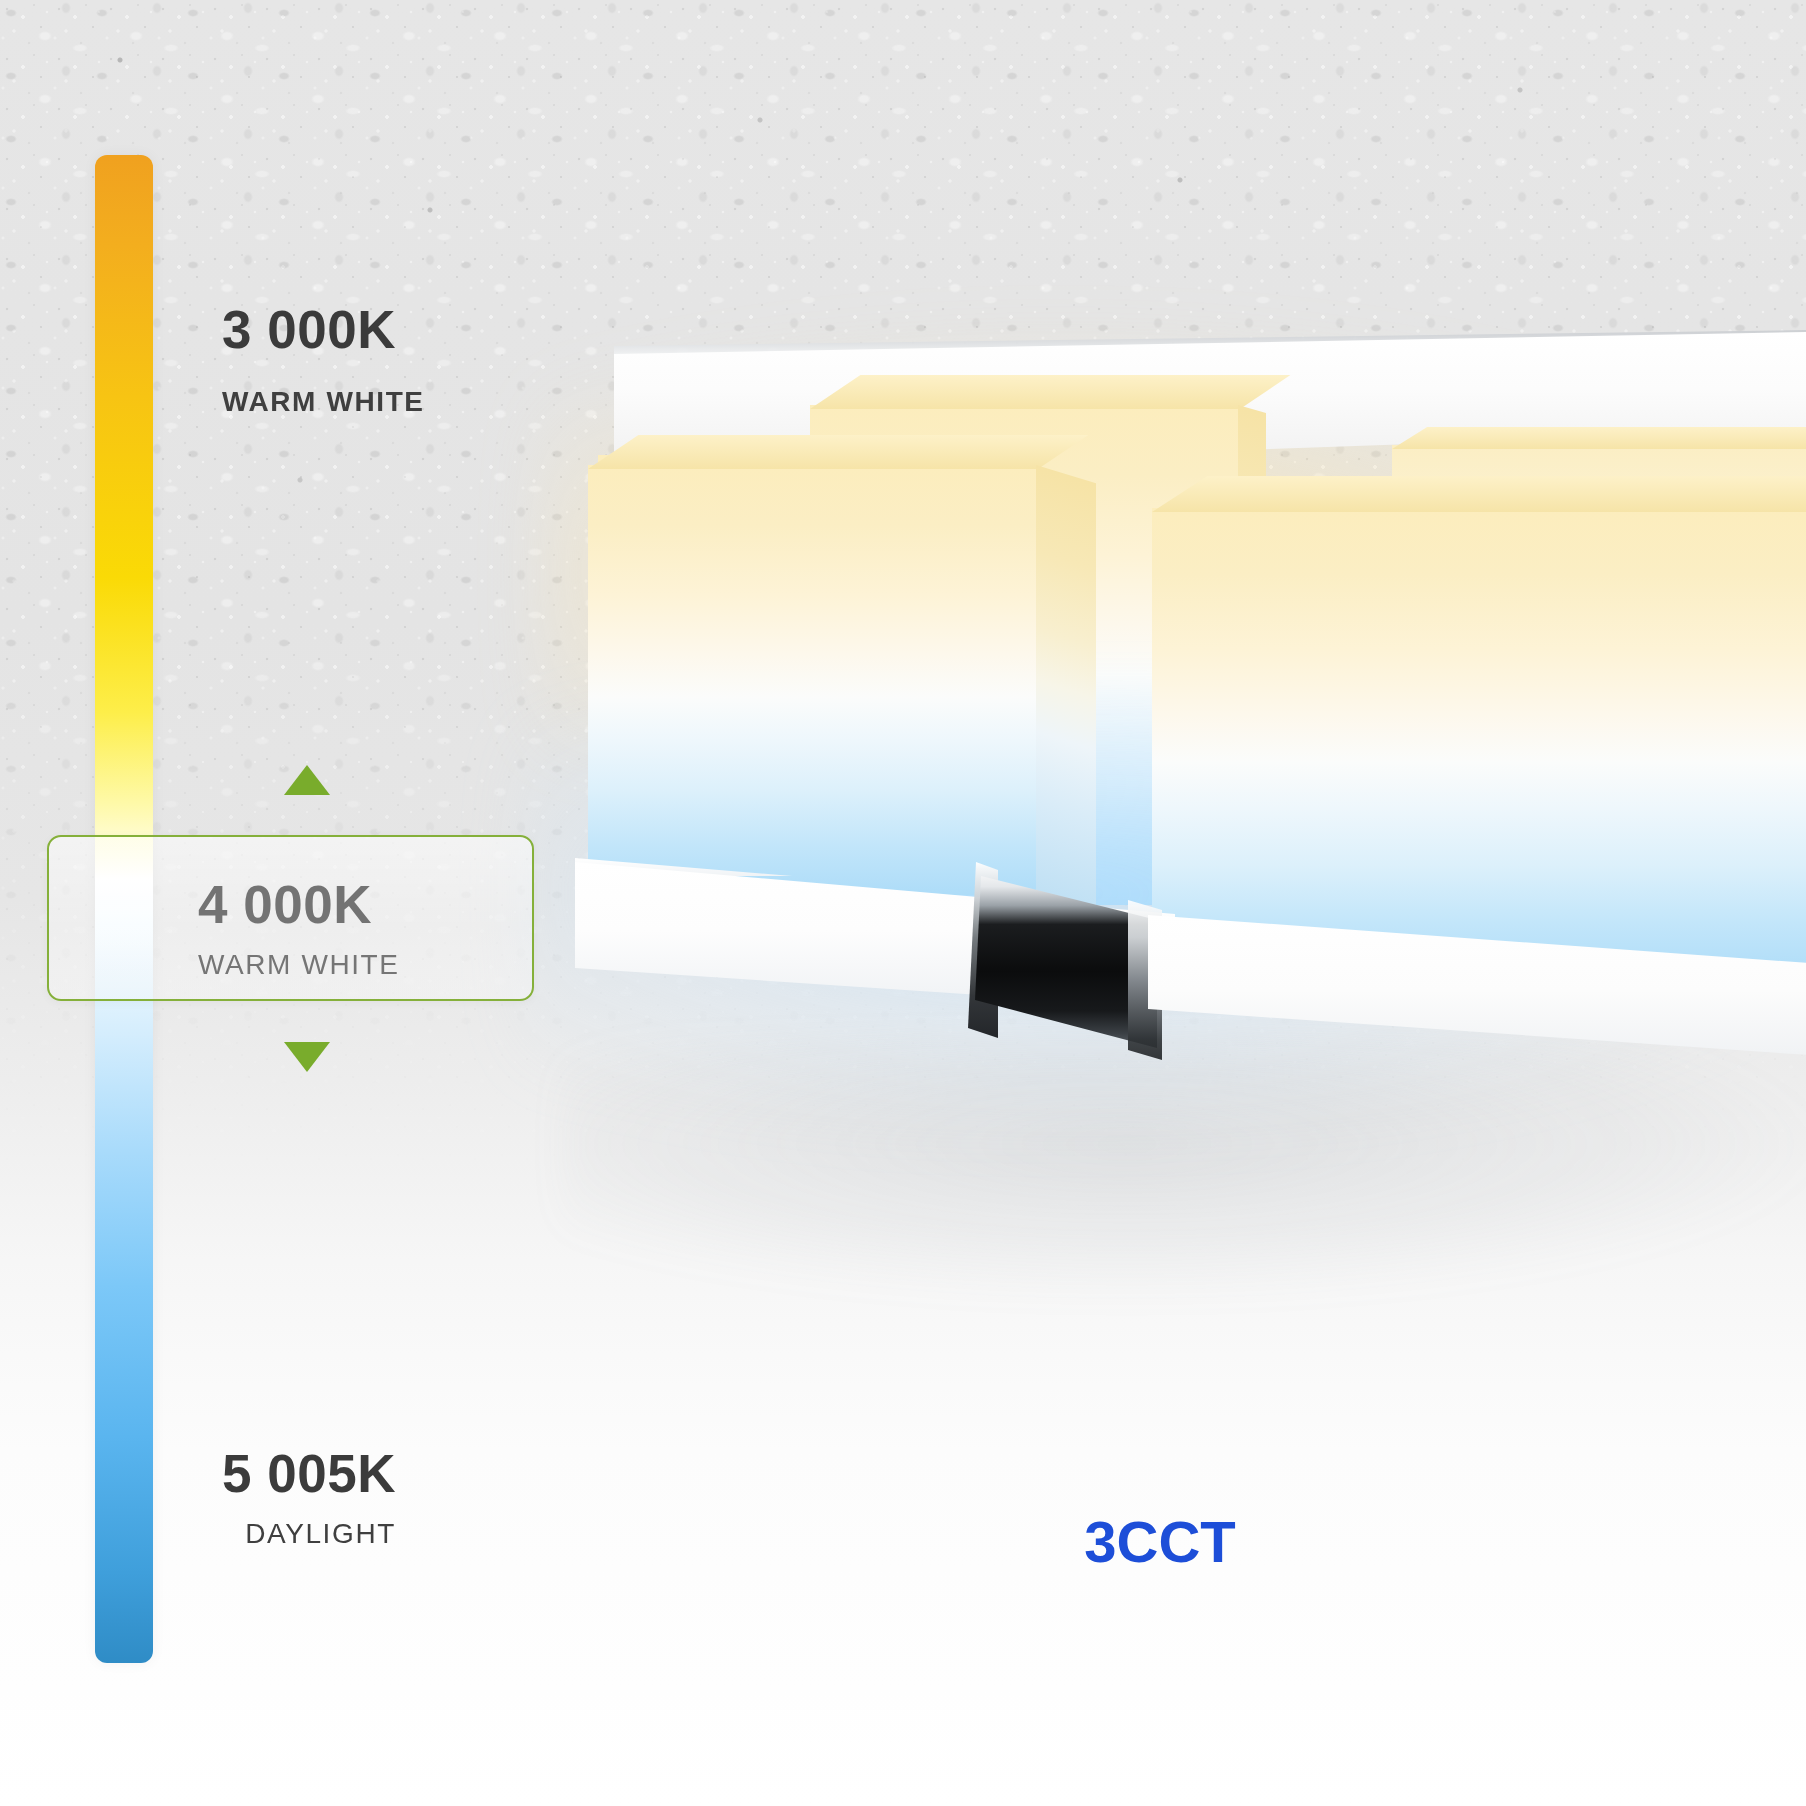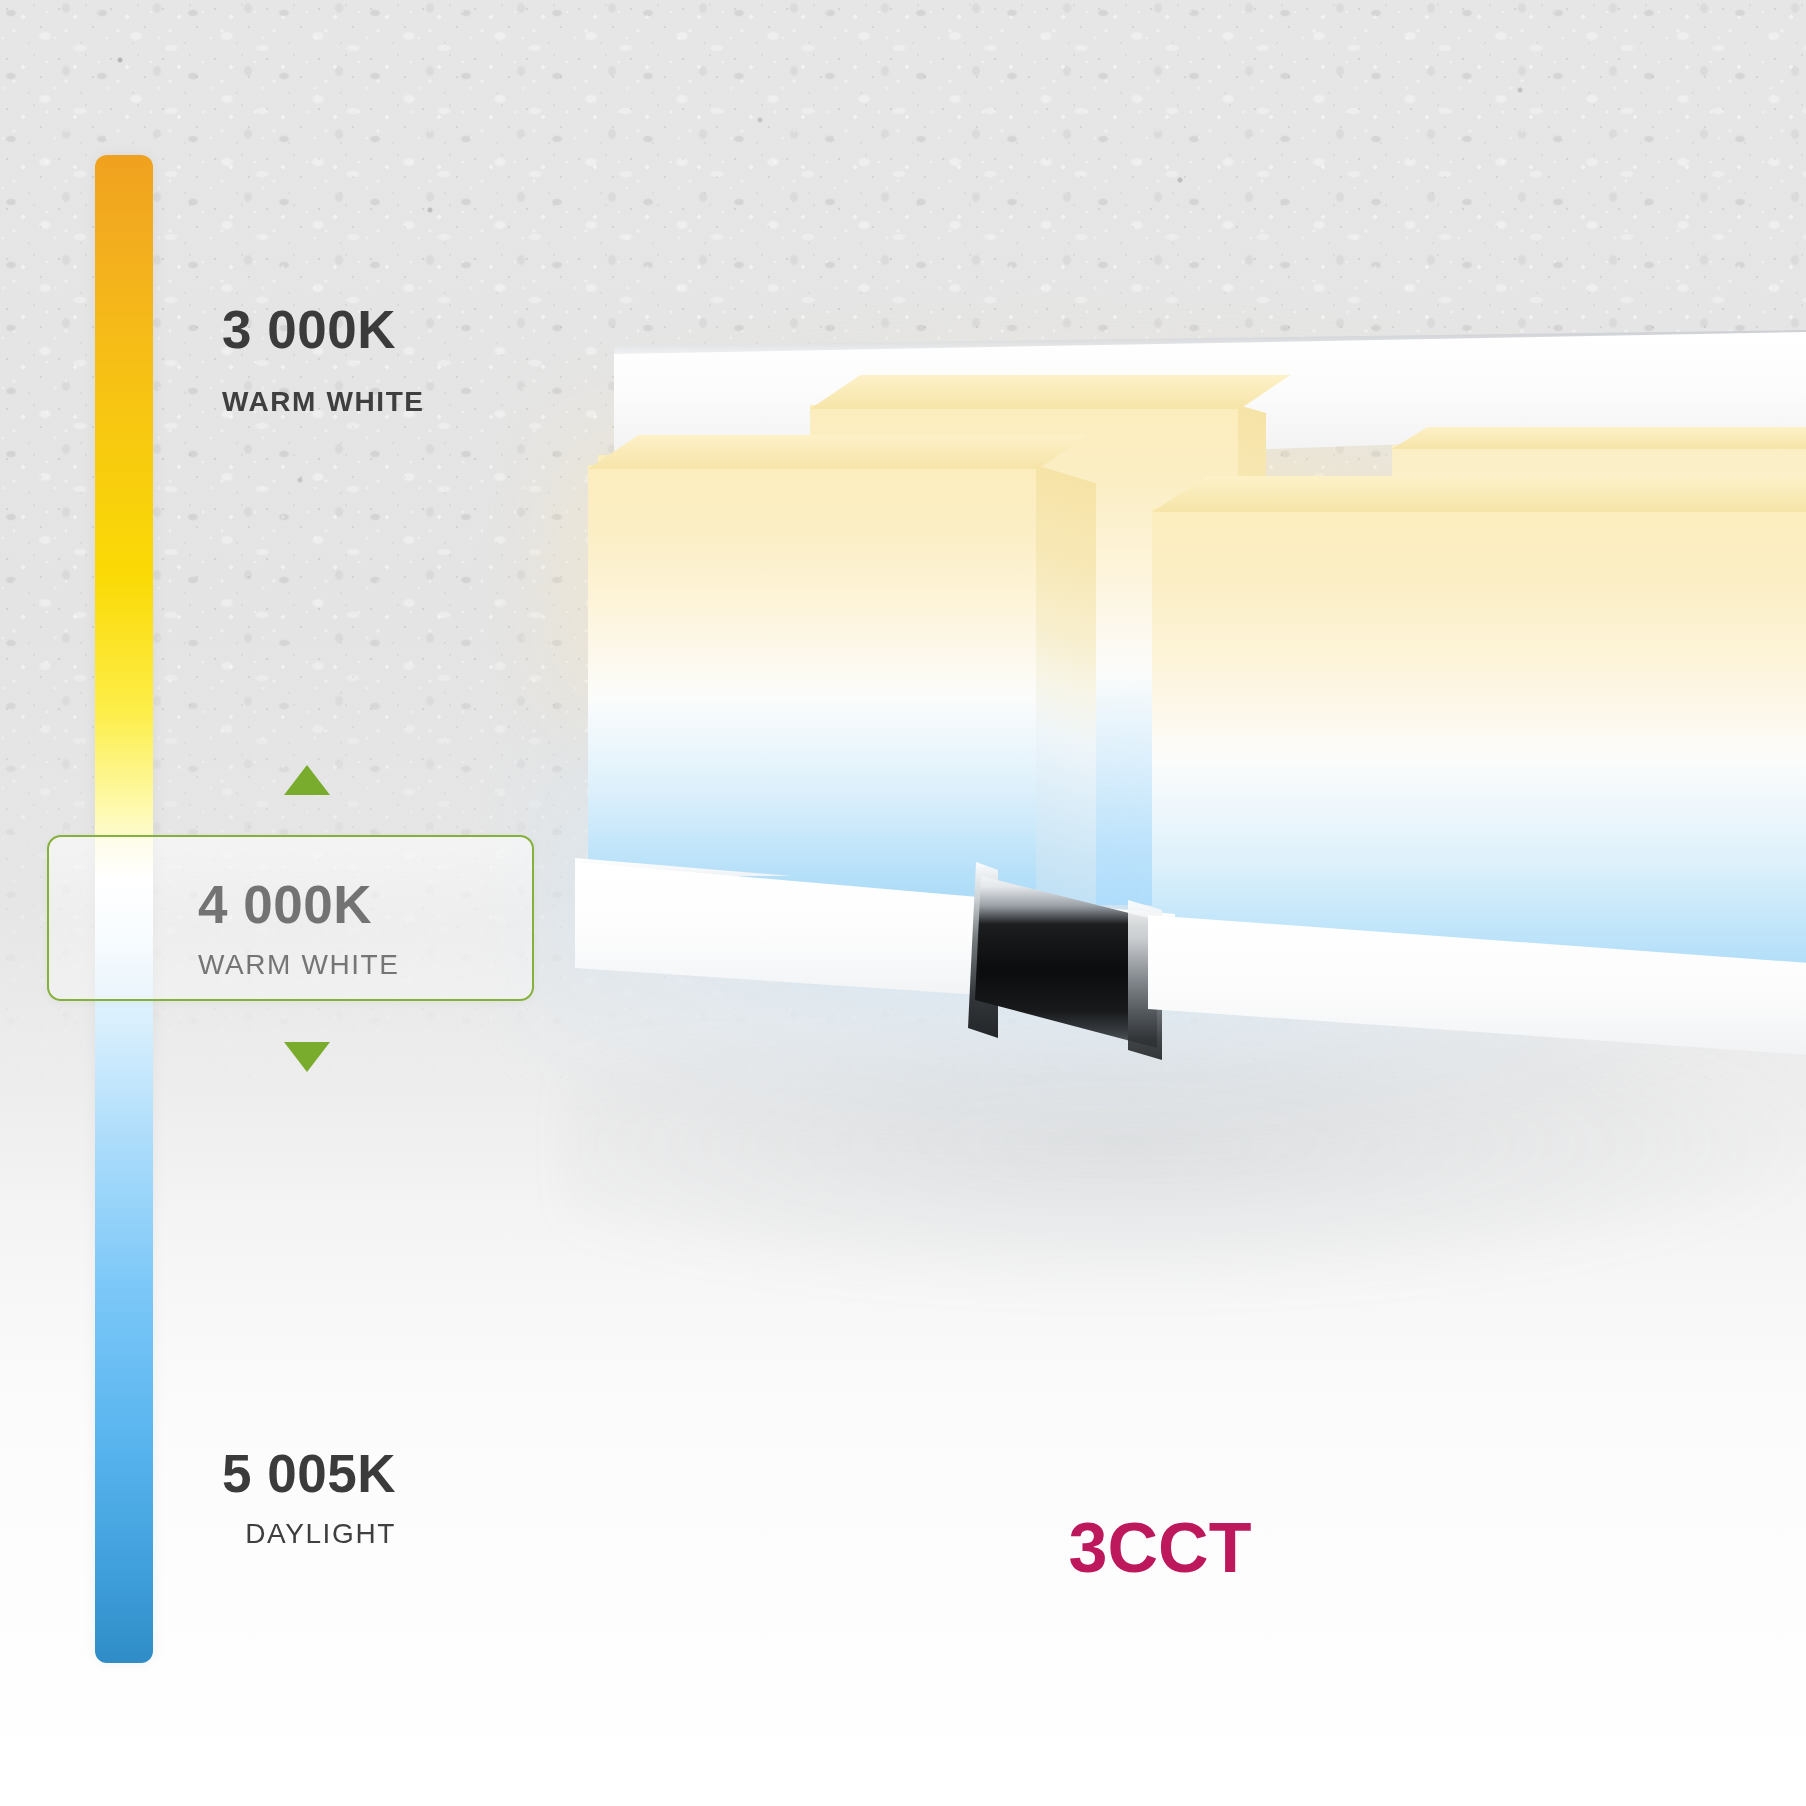--- a/index.html
+++ b/index.html
@@ -299,23 +299,23 @@
   }
 
   
   #headline {
     position: absolute;
     left: 660px; top: 1513px;
     width: 1000px;
     text-align: center;
   }
   #headline .h-main {
-    font-size: 70px;
+    font-size: 58px;
     font-weight: 700;
-    color: #be185d;
+    color: #1d4ed8;
     letter-spacing: 0px;
     line-height: 1;
   }
   #headline .h-sub {
     margin-top: 40px;
     font-size: 52px;
     font-weight: 400;
     color: #666666;
     letter-spacing: .2px;
     line-height: 1;

